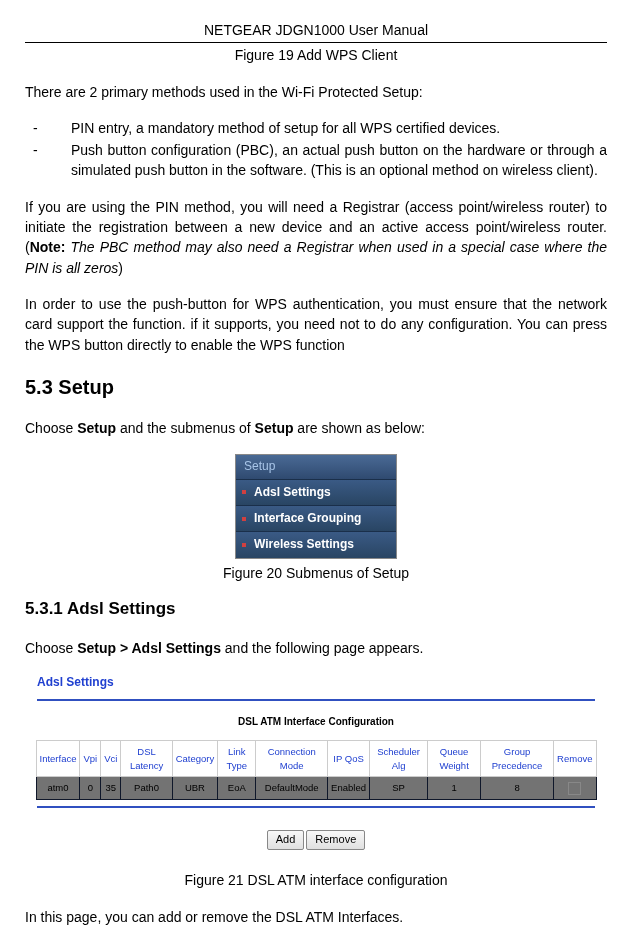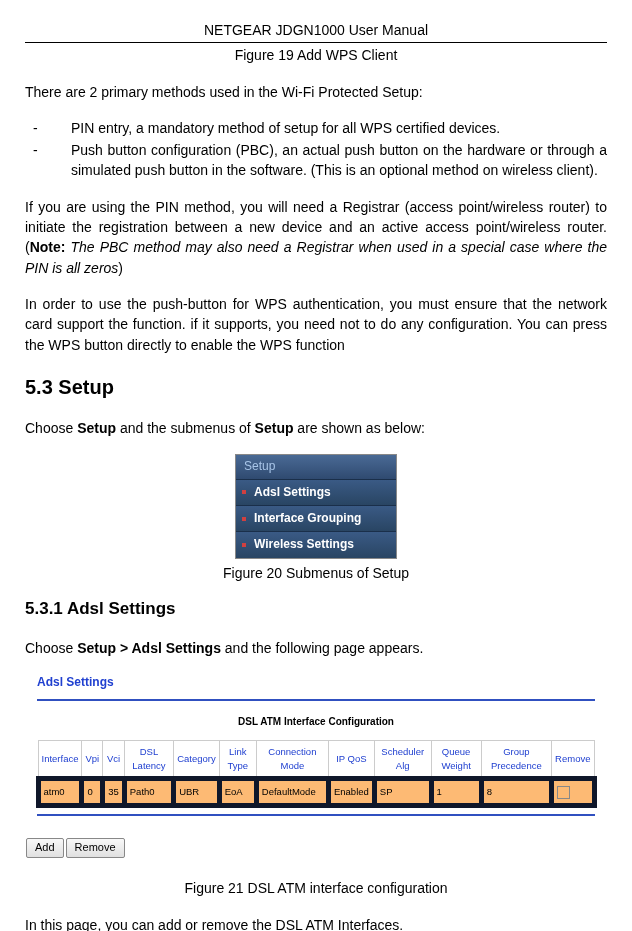--- a/index.html
+++ b/index.html
@@ -110,24 +110,26 @@
     .atm-table th {
       color: #2040d0;
       font-weight: normal;
       padding: 4px 3px;
       border: 1px solid #ccc;
       text-align: center;
       background: #fff;
     }
     .atm-table td {
       padding: 4px 3px;
-      border: 5px solid #0f172a;
-      background: #fdba74;
+      border: 1px solid #0f172a;
+      text-align: center;
+      background: #737373;
     }
     .btn-row {
+      text-align: center;
       margin: 20px 0;
     }
     .btn {
       display: inline-block;
       border: 1px solid #888;
       background: linear-gradient(to bottom, #f8f8f8, #e0e0e0);
       padding: 1px 8px;
       font-size: 11px;
       border-radius: 2px;
       margin: 0 1px;

